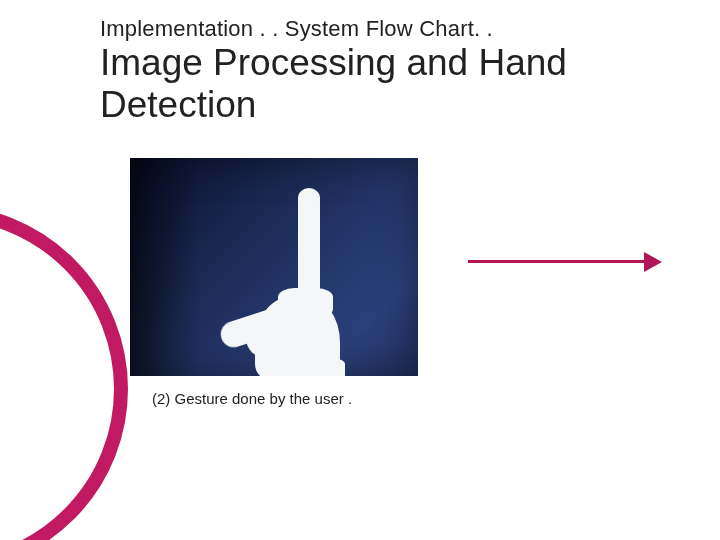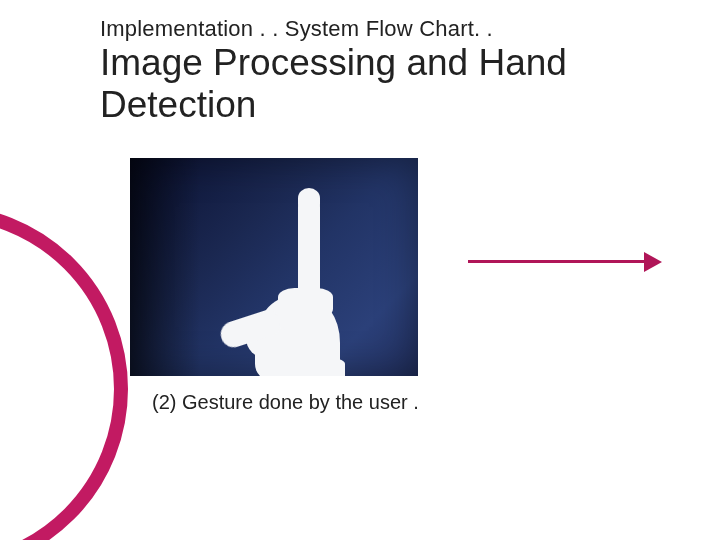--- a/index.html
+++ b/index.html
@@ -137,21 +137,21 @@
   .shadow-left {
     position: absolute;
     left: 0; top: 0;
     width: 70px; height: 218px;
     background: linear-gradient(90deg, rgba(0,0,0,0.55), rgba(0,0,0,0));
   }
   .caption {
     position: absolute;
     left: 152px;
     top: 390px;
-    font-size: 20px;
+    font-size: 15px;
     color: #222;
     line-height: 1.25;
     width: 300px;
   }
   .arrow-wrap {
     position: absolute;
     left: 468px;
     top: 252px;
     width: 200px;
     height: 20px;

